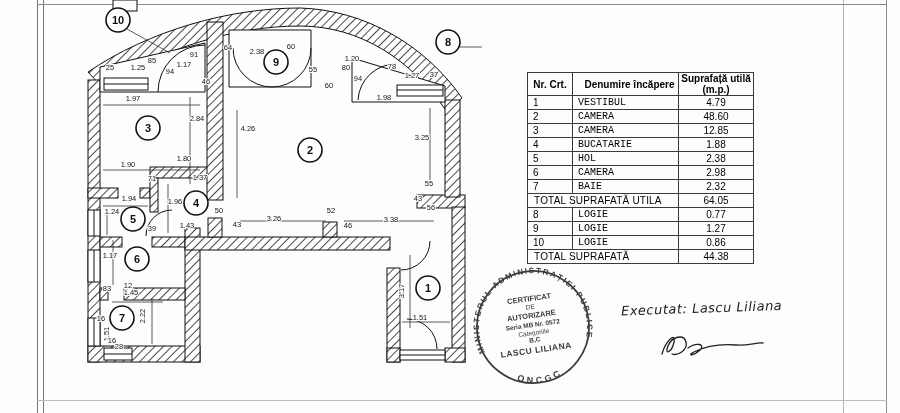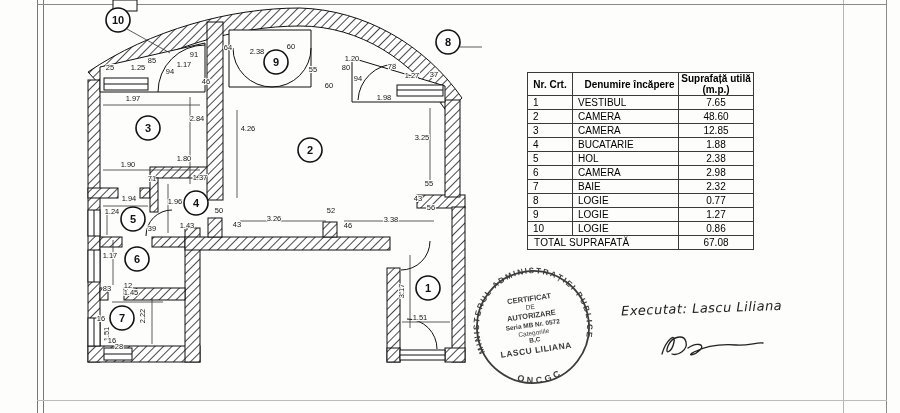--- a/index.html
+++ b/index.html
@@ -23,21 +23,21 @@
   .marker-circle{fill:#fff;stroke:#111;stroke-width:1.6px;}
   .marker-num{font:bold 11px "Liberation Sans",sans-serif;fill:#111;text-anchor:middle;}
 
   
   .area-table{position:absolute;left:527px;top:72px;width:226px;border-collapse:collapse;
               table-layout:fixed;font-size:10px;line-height:1.1;color:#000;}
   .area-table th,.area-table td{border:1px solid #3a3a3a;padding:0 2px;height:13px;
               overflow:hidden;white-space:nowrap;}
   .area-table th{font-weight:bold;font-size:10px;height:15px;text-align:center;padding-left:10px;}
   .area-table th.c,.area-table td.c{text-align:center;padding:0;}
-  .area-table td.name{padding-left:5px;}
+  .area-table td.name{padding-left:5px;font-family:Liberation Mono, monospace;}
   .area-table td.num{padding-left:5px;}
   .area-table td.total-label{padding-left:6px;letter-spacing:.2px;}
 
   
   .stamp-ring{font:bold 8px "Liberation Sans",sans-serif;fill:#2c2c2c;letter-spacing:1.6px;}
   .stamp-bottom{font:bold 9px "Liberation Sans",sans-serif;fill:#2c2c2c;letter-spacing:3px;}
   .st-l{font:bold 7.5px "Liberation Sans",sans-serif;fill:#2c2c2c;text-anchor:middle;}
   .st-s{font:6.5px "Liberation Sans",sans-serif;fill:#2c2c2c;text-anchor:middle;}
   .st-n{font:bold 8.5px "Liberation Sans",sans-serif;fill:#2c2c2c;text-anchor:middle;letter-spacing:.5px;}
 
@@ -275,21 +275,21 @@
         <th class="c">
           <div>Suprafață utilă</div>
           <div>(m.p.)</div>
         </th>
       </tr>
     </thead>
     <tbody id="table-body">
         <tr>
           <td class="num">1</td>
           <td class="name">VESTIBUL</td>
-          <td class="c">7.65</td>
+          <td class="c">4.79</td>
         </tr>
         <tr>
           <td class="num">2</td>
           <td class="name">CAMERA</td>
           <td class="c">48.60</td>
         </tr>
         <tr>
           <td class="num">3</td>
           <td class="name">CAMERA</td>
           <td class="c">12.85</td>
@@ -308,35 +308,39 @@
           <td class="num">6</td>
           <td class="name">CAMERA</td>
           <td class="c">2.98</td>
         </tr>
         <tr>
           <td class="num">7</td>
           <td class="name">BAIE</td>
           <td class="c">2.32</td>
         </tr>
         <tr>
+          <td class="total-label" colspan="2">TOTAL SUPRAFATĂ UTILA</td>
+          <td class="c">64.05</td>
+        </tr>
+        <tr>
           <td class="num">8</td>
           <td class="name">LOGIE</td>
           <td class="c">0.77</td>
         </tr>
         <tr>
           <td class="num">9</td>
           <td class="name">LOGIE</td>
           <td class="c">1.27</td>
         </tr>
         <tr>
           <td class="num">10</td>
           <td class="name">LOGIE</td>
           <td class="c">0.86</td>
         </tr>
         <tr>
           <td class="total-label" colspan="2">TOTAL SUPRAFATĂ</td>
-          <td class="c">67.08</td>
+          <td class="c">44.38</td>
         </tr>
       </tbody>
   </table>
 
   <div class="handwriting">Executat: Lascu Liliana</div>
 </div>
 
 </body></html>

